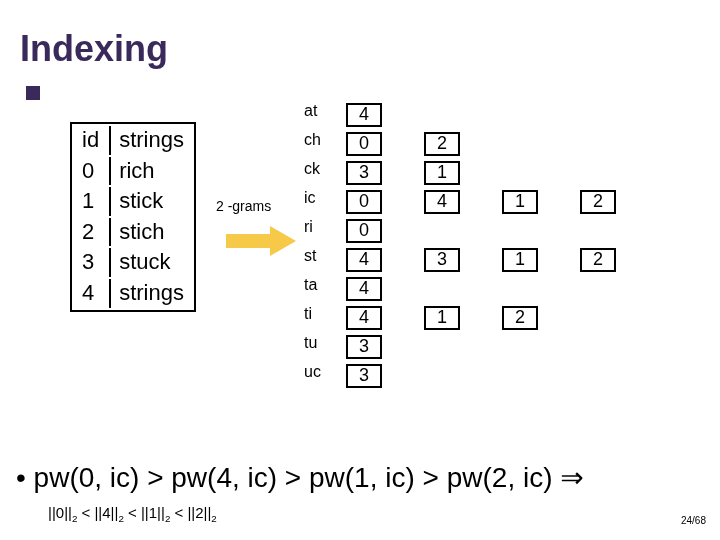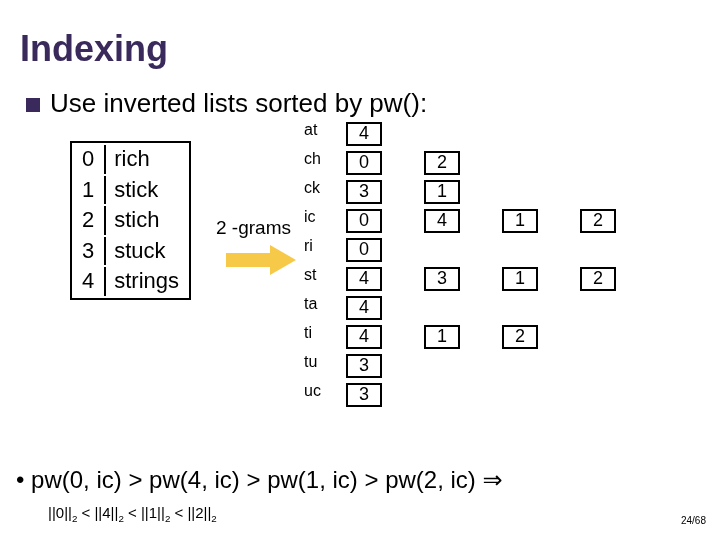--- a/index.html
+++ b/index.html
@@ -9,21 +9,21 @@
     background:#fff;
     font-family: Arial, Helvetica, sans-serif;
     color:#000;
     position:relative;
   }
   .slide { padding: 28px 20px 0 20px; }
   .title {
     font-size:36px;
     font-weight:bold;
     color:#3a2a5c;
-    margin-bottom:18px;
+    margin-bottom:6px;
   }
   .row1 { display:flex; align-items:flex-start; }
   .square {
     width:14px; height:14px;
     background:#3a2a5c;
     margin: 10px 10px 0 6px;
     flex:0 0 auto;
   }
   .subtitle { font-size:26px; color:#000; }
   .content {
@@ -36,21 +36,21 @@
     border:2px solid #000;
     font-size:22px;
     line-height:1.3;
   }
   .strtable td { padding:0 8px; }
   .strtable .vline { border-left:2px solid #000; }
 
   .gramlabel {
     position:absolute;
     left:196px; top:98px;
-    font-size:19px;
+    font-size:14px;
   }
   .arrow {
     position:absolute;
     left:206px; top:126px;
   }
 
   .gramscol {
     position:absolute;
     left:284px; top:0px;
     font-size:16px;
@@ -67,48 +67,51 @@
     width:36px; height:24px;
     border:2px solid #000;
     font-size:18px;
     display:flex; align-items:center; justify-content:center;
     margin-right:42px;
   }
 
   .footer1 {
     position:absolute;
     left:16px; bottom:46px;
-    font-size:24px;
+    font-size:28px;
   }
   .footer2 {
     position:absolute;
     left:48px; bottom:16px;
     font-size:15px;
   }
   sub { font-size:0.65em; vertical-align:sub; }
   .pagen {
     position:absolute;
     right:14px; bottom:14px;
     font-size:10px;
   }
 </style>
 </head>
 <body>
 
 <div class="slide">
   <div class="title">Indexing</div>
   <div class="row1">
     <div class="square"></div>
-    <div class="subtitle">Use inverted lists sorted by pw():</div>
   </div>
 
   <div class="content">
 
     <table class="strtable">
       <tbody>
+          <tr>
+        <td>id</td>
+        <td class="vline">strings</td>
+      </tr>
       <tr>
             <td>0</td>
             <td class="vline">rich</td>
           </tr>
       <tr>
             <td>1</td>
             <td class="vline">stick</td>
           </tr>
       <tr>
             <td>2</td>

